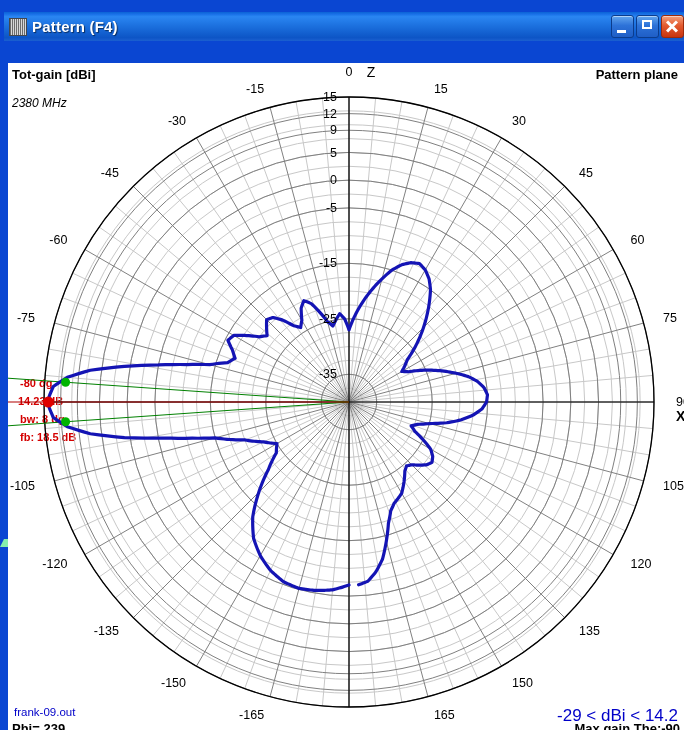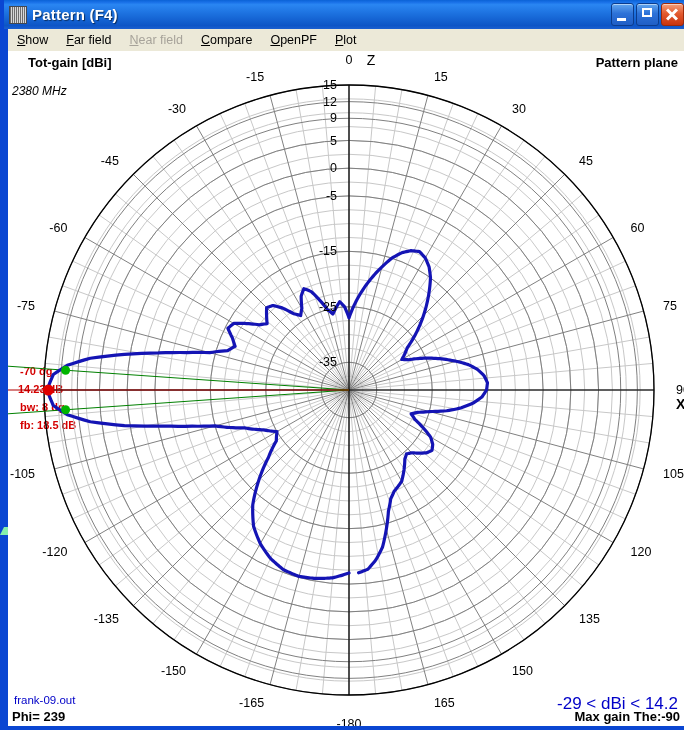--- a/index.html
+++ b/index.html
@@ -2,21 +2,21 @@
 <html><head>
 <meta charset="utf-8">
 <style>
   html,body{margin:0;padding:0;}
   body{
     width:684px;height:730px;overflow:hidden;
     font-family:"Liberation Sans", sans-serif;
     background:#0a46d2;
   }
   .window{
-    position:absolute;left:0;top:0;width:684px;height:535px;
+    position:absolute;left:0;top:12px;width:684px;height:535px;
     background:#0a46d2;
     box-sizing:border-box;
     border-left:4px solid #0a46d2;
     border-right:4px solid #0a46d2;
     border-bottom:8px solid #86efac;
   }
   
   .titlebar{
     position:absolute;left:0;top:0;width:684px;height:29px;
     background:linear-gradient(to bottom,#0b62d6 0%,#1971e8 8%,#2a86f2 16%,#1b6fdd 50%,#0d55c6 88%,#1b5fd0 100%);
@@ -97,41 +97,33 @@
     <div class="title-btns">
       <div class="tbtn min"></div>
       <div class="tbtn max"></div>
       <div class="tbtn close">
         <span class="x1"></span>
           <span class="x2"></span>
       </div>
     </div>
   </div>
 
-  <div class="menubar">
-    <div class="menu-item"><u>S</u>how</div>
-    <div class="menu-item"><u>F</u>ar field</div>
-    <div class="menu-item disabled"><u>N</u>ear field</div>
-    <div class="menu-item"><u>C</u>ompare</div>
-    <div class="menu-item"><u>O</u>penPF</div>
-    <div class="menu-item"><u>P</u>lot</div>
-  </div>
 
   <div class="plotarea">
 
-    <div class="lbl bold" style="left:4px;top:4px;margin-left:16px;">Tot-gain [dBi]</div>
+    <div class="lbl bold" style="left:4px;top:4px;">Tot-gain [dBi]</div>
     <div class="lbl" style="left:4px;top:33px;font-style:italic;">2380 MHz</div>
     <div class="lbl bold" style="right:6px;top:4px;">Pattern plane</div>
 
     <div class="lbl blue" style="left:6px;top:643px;font-size:11.5px;">frank-09.out</div>
     <div class="lbl bold" style="left:4px;top:658px;">Phi= 239</div>
     <div class="lbl blue" style="right:6px;top:643px;font-size:17px;">-29 &lt; dBi &lt; 14.2</div>
     <div class="lbl bold" style="right:4px;top:658px;text-align:center;">Max gain The:-90</div>
 
-    <div class="lbl red" style="left:12px;top:314px;">-70 dg</div>
+    <div class="lbl red" style="left:12px;top:314px;">-80 dg</div>
     <div class="lbl red" style="left:10px;top:332px;">14.23 dB</div>
     <div class="lbl red" style="left:12px;top:350px;">bw: 8 dg</div>
     <div class="lbl red" style="left:12px;top:368px;">fb: 18.5 dB</div>
 
     <svg width="676" height="675" viewBox="0 0 676 675">
       <defs></defs>
       <g id="grid-minor" stroke="#c8c8c8" stroke-width="1" fill="none">
           <circle cx="341" cy="339" r="13.86"></circle>
           <circle cx="341" cy="339" r="27.73"></circle>
           <circle cx="341" cy="339" r="41.59"></circle>

